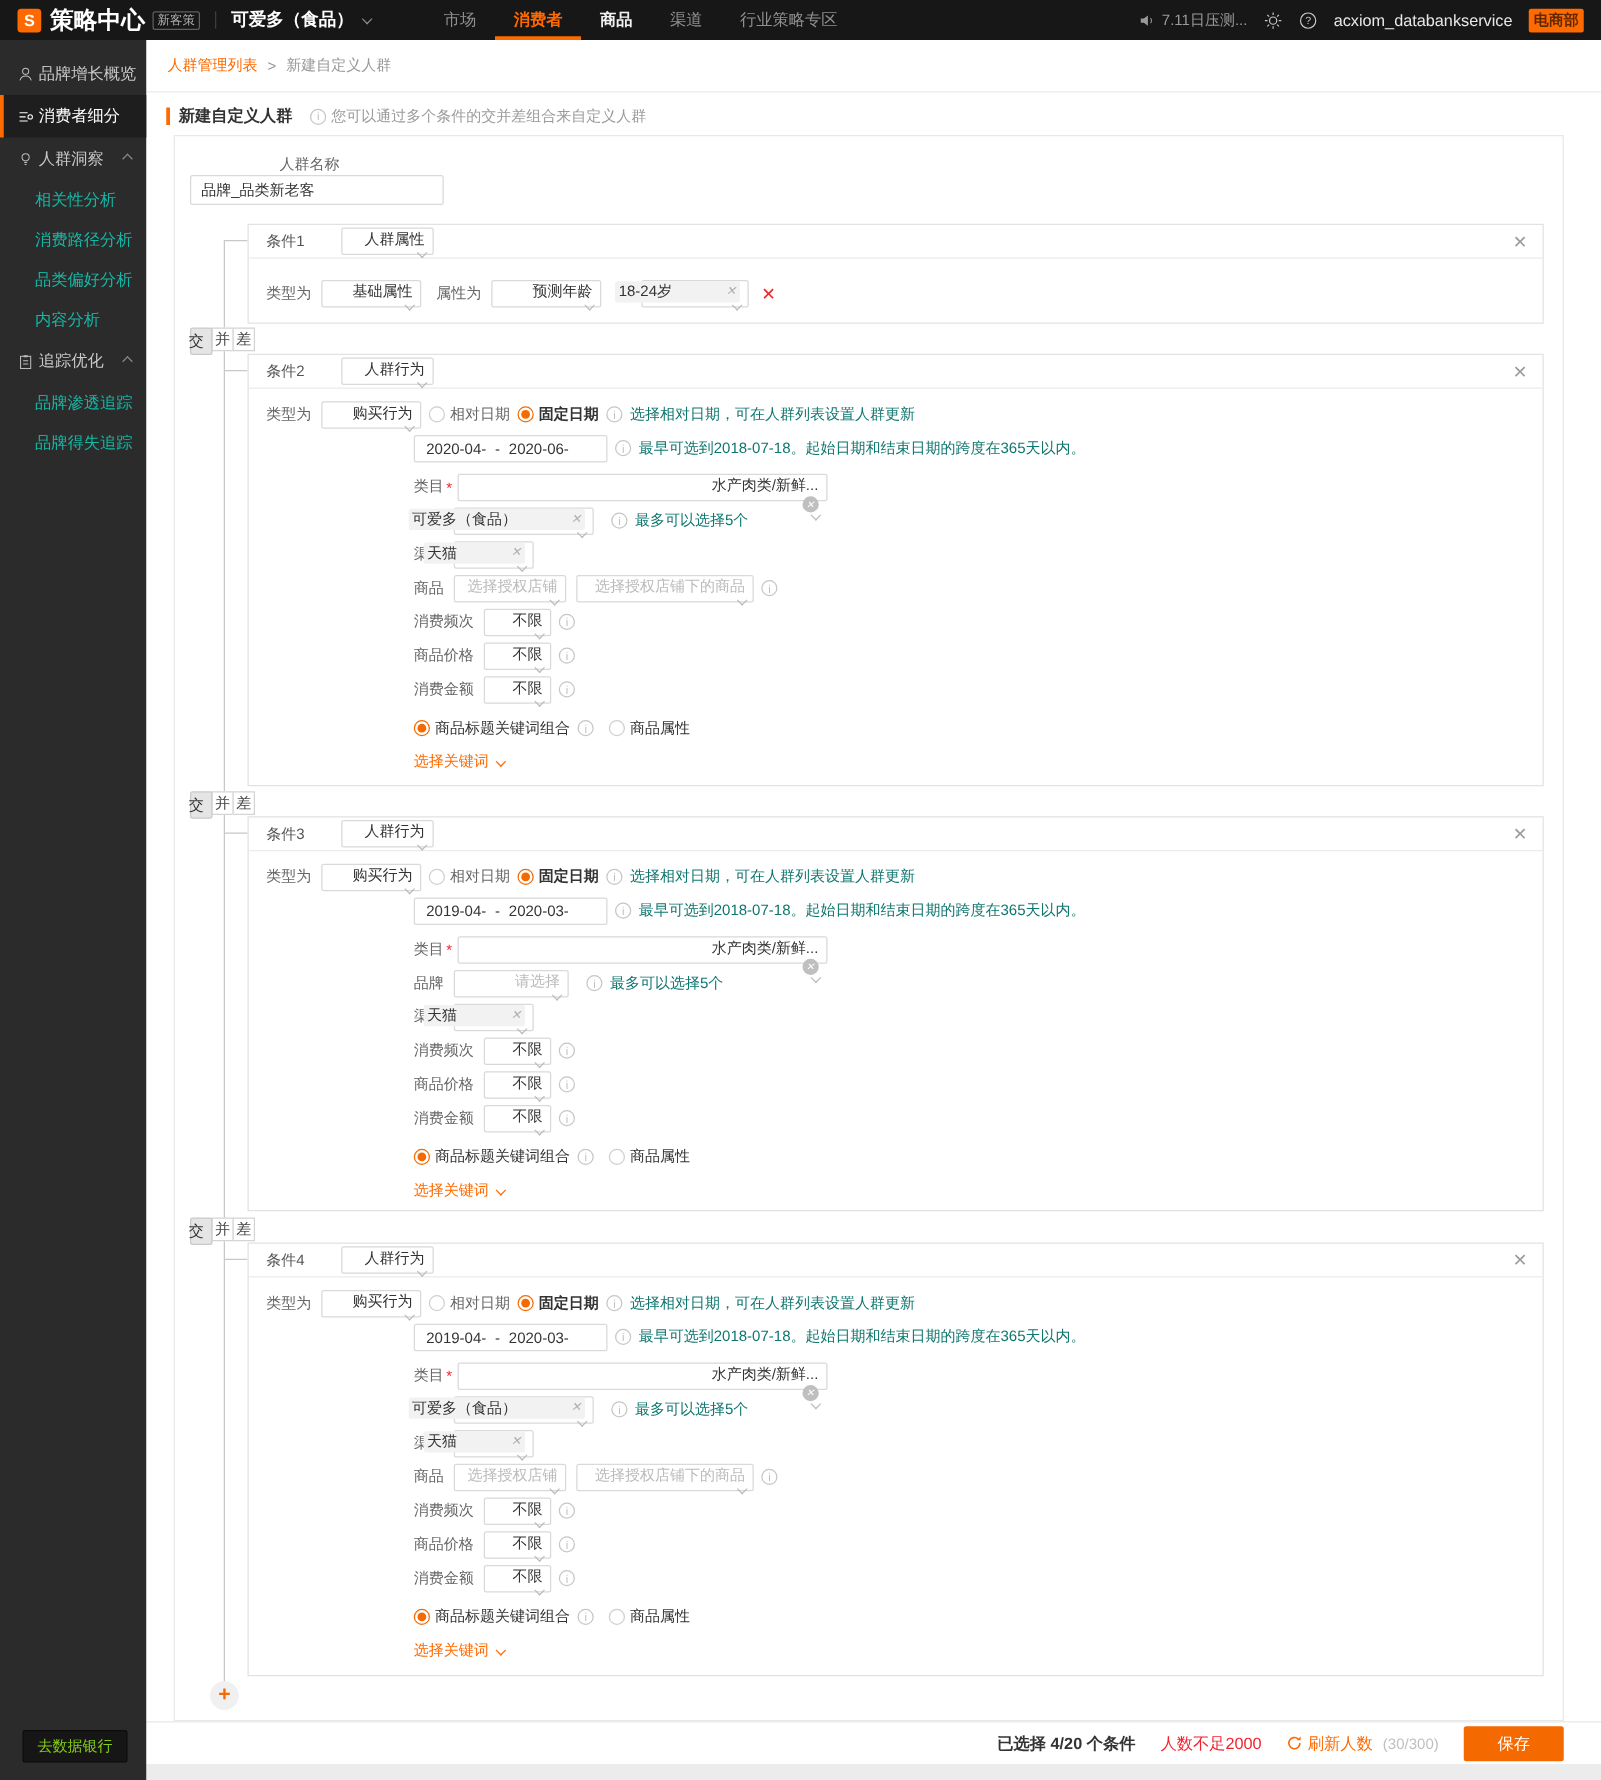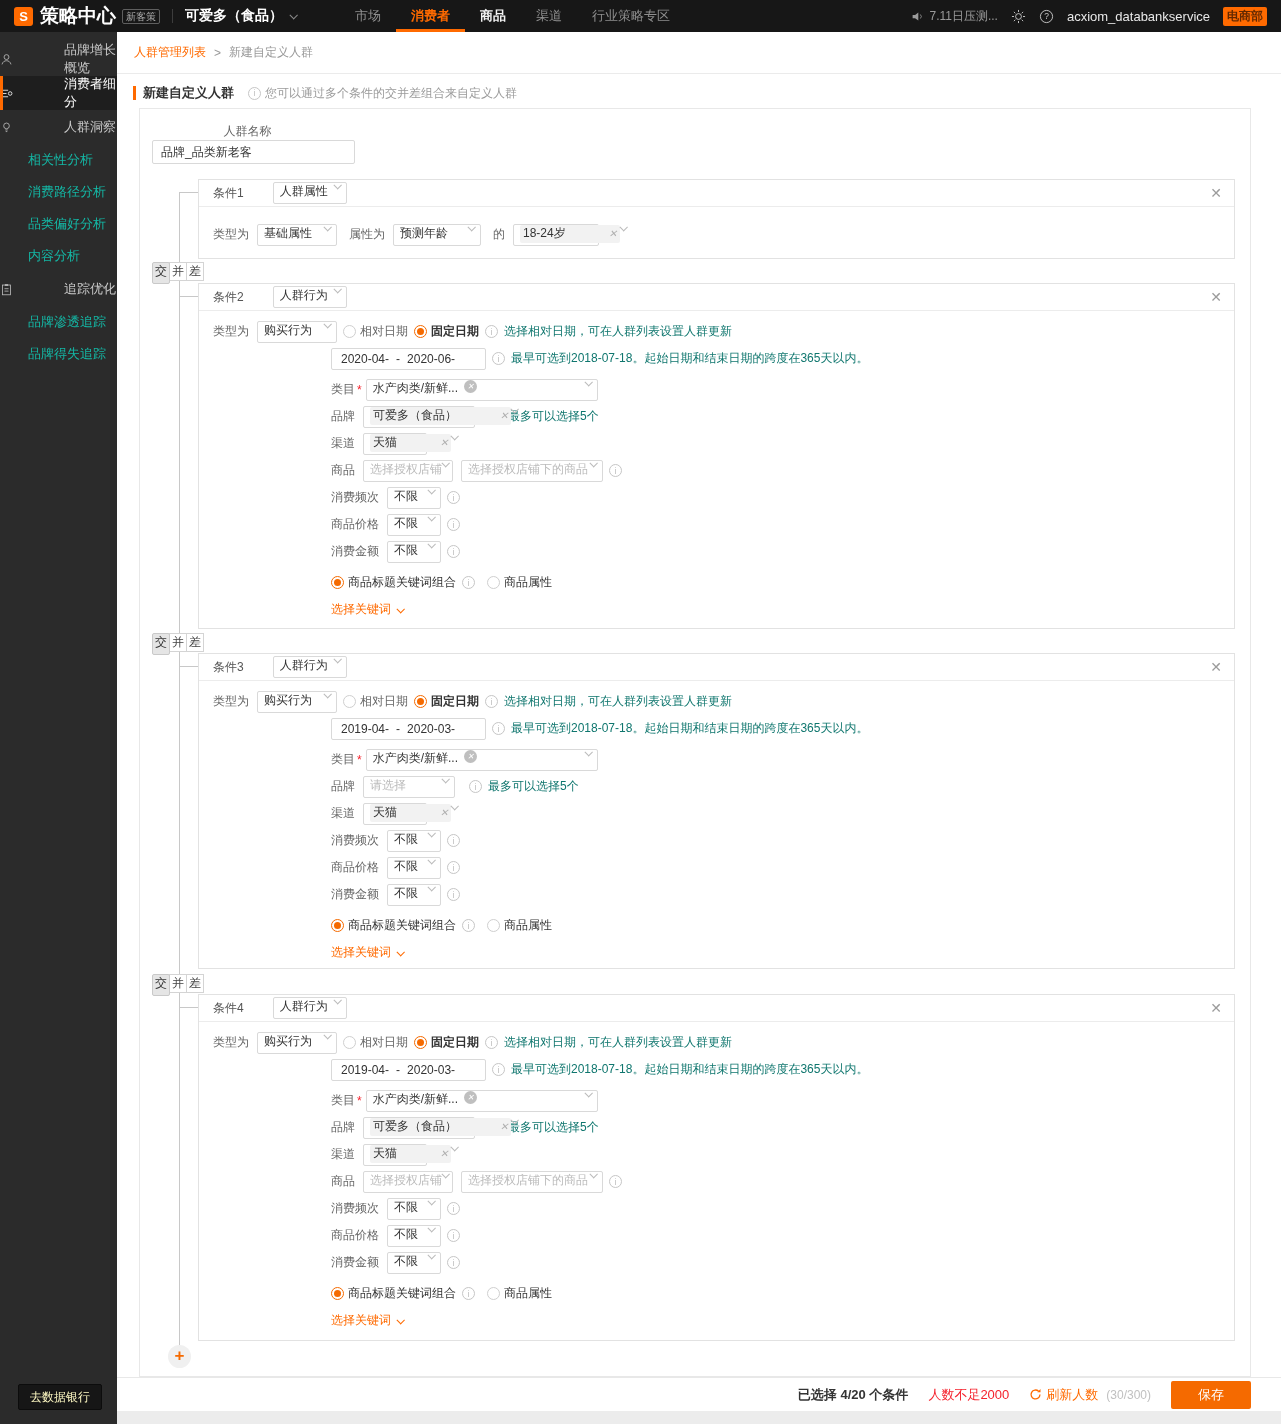--- a/index.html
+++ b/index.html
@@ -25,29 +25,29 @@
   .tab.bright { color:#f2f2f2; font-weight:bold; }
   .tab.active { color:#ff6a00; font-weight:bold; box-shadow:inset 0 -3px 0 #ff6a00; }
   .tb-right { margin-left:auto; display:flex; align-items:center; gap:13px; }
   .announce { color:#9a9a9a; font-size:12px; display:flex; align-items:center; gap:5px; }
   .tb-user { color:#e8e8e8; font-size:13px; }
   .dept { background:#ff6a00; color:rgba(0,0,0,0.62); font-size:12px; font-weight:bold; padding:1px 4px; border-radius:2px; }
 
   
   .sidebar { position:absolute; top:32px; left:0; width:117px; height:1392px; background:#2b2b2b; z-index:20; }
   .snav { padding-top:10px; }
-  .sitem { height:34px; display:flex; align-items:center; color:#c9c9c9; font-size:13px;
-           position:relative; cursor:pointer;gap:47px; }
+  .sitem { height:34px; display:flex; align-items:center; padding-left:14px; color:#c9c9c9; font-size:13px;
+           position:relative; cursor:pointer; }
   .sitem .sicon { width:13px; height:13px; margin-right:4px; flex:none; }
   .sitem.active { background:#1e1e1e; color:#fff; }
   .sitem.active::before { content:""; position:absolute; left:0; top:0; bottom:0; width:3px; background:#ff6a00; }
   .schild { height:32px; display:flex; align-items:center; padding-left:28px; color:#14b8a6; font-size:13px; cursor:pointer; }
   .acc { position:absolute; right:12px; width:6px; height:6px; border-right:1px solid #8a8a8a;
          border-bottom:1px solid #8a8a8a; transform:rotate(-135deg); }
-  .bank-btn { position:absolute; left:18px; bottom:14px; width:84px; height:26px; background:#161616; color:#fef9c3;
+  .bank-btn { position:absolute; left:18px; bottom:14px; width:84px; height:26px; background:#161616; color:#84cc16;
               border:1px solid #0c0c0c; border-radius:2px; font-size:12px; display:flex; align-items:center;
               justify-content:center; cursor:pointer; }
 
   
   .main { position:absolute; top:32px; left:117px; width:1164px; height:1392px; background:#fff; }
   .breadcrumb { height:42px; border-bottom:1px solid #ebebeb; display:flex; align-items:center; padding-left:17px;
                 font-size:12px; }
   .bc-link { color:#ff6a00; cursor:pointer; }
   .bc-sep { color:#999; margin:0 8px; }
   .bc-sep::after { content:">"; }
@@ -85,25 +85,25 @@
   .frow { display:flex; align-items:center; height:23px; margin-bottom:4px; }
   .ind { margin-left:118px; }
   .mt8 { margin-top:8px; }
   .lab { color:#666; margin-right:8px; }
   .lab2 { color:#666; }
   .gap8 { width:8px; flex:none; }
   .star { color:#f5222d; margin:0 4px 0 2px; }
   .star::after { content:"*"; }
 
   .sel { height:22px; border:1px solid #d9d9d9; border-radius:2px; background:#fff; display:inline-flex;
-         align-items:flex-start; padding:0 6px; position:relative; color:#333; cursor:pointer; white-space:nowrap; }
+         align-items:flex-end; padding:0 6px; position:relative; color:#333; cursor:pointer; white-space:nowrap;flex-direction:column; }
   .sel .cv { border-color:#bbb; margin-left:auto; }
   .sel.ph { color:#bbb; }
   .w74 { width:74px; } .w80 { width:80px; } .w88 { width:88px; }
-  .selage { width:86px; } .selcat { width:232px; } .selbrand { width:112px; } .selbrandph { width:92px; }
+  .selage { width:86px; } .selcat { width:296px; } .selbrand { width:112px; } .selbrandph { width:92px; }
   .selchan { width:64px; } .selshop { width:90px; } .selshopitem { width:142px; } .selunltd { width:54px; }
   .tag { background:#f2f2f2; border-radius:2px; display:inline-flex; align-items:center; padding:0 3px; height:18px;
          color:#333;gap:40px; }
   .tx { color:#b0b0b0; font-size:10px; margin-left:3px; cursor:pointer; }
   .tx::after { content:"✕"; }
   .clear-ic { width:13px; height:13px; border-radius:50%; background:#bfbfbf; color:#fff; font-size:8px;
               display:inline-flex; align-items:center; justify-content:center; margin-left:6px; cursor:pointer; flex:none; }
   .clear-ic::after { content:"✕"; }
   .red-x { color:#f5222d; font-size:14px; margin-left:10px; cursor:pointer; }
   .red-x::after { content:"✕"; }

